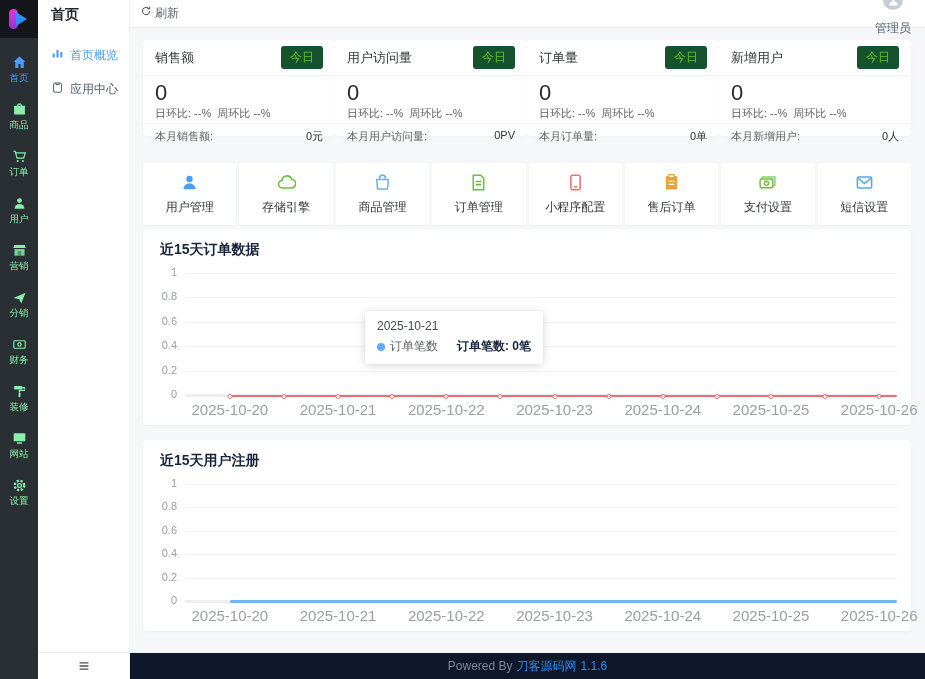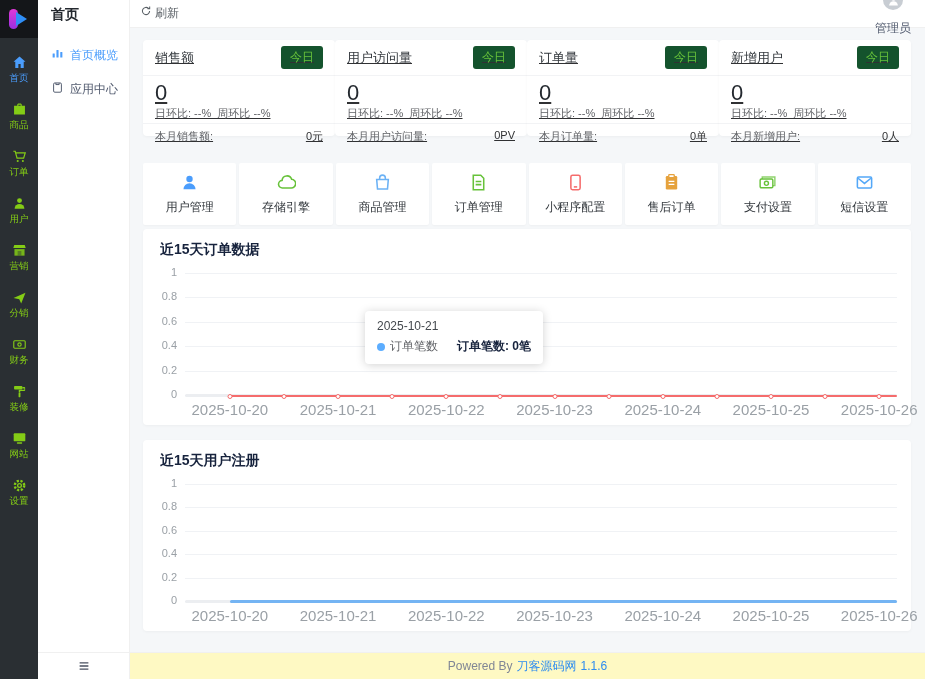--- a/index.html
+++ b/index.html
@@ -6,21 +6,21 @@
   html,body { width:925px; height:679px; overflow:hidden; }
   body { font-family:"Liberation Sans","DejaVu Sans",sans-serif; background:#f5f7f9; color:#303133; font-size:12px; }
   .app { display:flex; width:925px; height:679px; }
 
   
   .rail { width:38px; background:#2a2f33; display:flex; flex-direction:column; flex-shrink:0; }
   .logo { width:38px; height:38px; background:#141619; position:relative; flex-shrink:0; }
   .logo .bar { position:absolute; left:9px; top:9px; width:9px; height:20px; border-radius:5px; background:linear-gradient(180deg,#e038d8,#9b2fe0); }
   .logo .tri { position:absolute; left:16px; top:12px; width:0; height:0; border-left:11px solid #2f8ef6; border-top:7px solid transparent; border-bottom:7px solid transparent; }
   .rail-nav { padding-top:7px; display:flex; flex-direction:column; }
-  .rail-item { height:47px; display:flex; flex-direction:column; align-items:center; justify-content:center; gap:3px; color:#84cc16; cursor:pointer; }
+  .rail-item { height:47px; display:flex; flex-direction:column; align-items:center; justify-content:center; gap:3px; color:#86efac; cursor:pointer; }
   .rail-item .ri { width:15px; height:15px; display:block; }
   .rail-item .ri svg { width:15px; height:15px; display:block; }
   .rail-item span.lbl { font-size:10px; line-height:1; transform:scale(.95); }
   .rail-item.active { color:#4b9dfc; }
 
   
   .submenu { width:92px; background:#fff; border-right:1px solid #f0f0f0; display:flex; flex-direction:column; flex-shrink:0; }
   .submenu-title { height:28px; line-height:28px; padding-left:13px; font-size:14px; font-weight:bold; color:#24292f; }
   .submenu-nav { flex:1; padding-top:10px; }
   .sm-item { height:34px; display:flex; align-items:center; gap:6px; padding-left:13px; color:#515a6e; cursor:pointer; font-size:12px; }
@@ -34,21 +34,21 @@
   .topbar { height:28px; background:#fff; border-bottom:1px solid #f0f0f0; display:flex; align-items:center; justify-content:space-between; padding:0 14px 0 10px; flex-shrink:0; }
   .refresh { display:flex; align-items:flex-start; gap:3px; color:#5a6066; cursor:pointer; }
   .refresh svg { width:12px; height:12px; }
   .usermenu { display:flex; align-items:center; gap:10px; color:#515a6e; cursor:pointer;flex-direction:column; }
   .avatar { width:20px; height:20px; border-radius:50%; background:#c8cdd3; display:flex; align-items:center; justify-content:center; overflow:hidden; }
   .avatar svg { width:13px; height:13px; color:#fff; }
 
   .content { flex:1; padding:12px 14px 0 13px; overflow:hidden; }
 
   
-  .stat-row { display:flex; gap:0; margin-bottom:27px;text-decoration:underline; }
+  .stat-row { display:flex; gap:0; margin-bottom:27px; }
   .card { background:#fff; border-radius:4px; box-shadow:0 1px 3px rgba(0,0,0,.04); }
   .stat-card { flex:1; height:96px; display:flex; flex-direction:column; }
   .sc-head { display:flex; align-items:center; justify-content:space-between; padding:6px 12px; border-bottom:1px solid #f2f3f5; }
   .sc-title { font-size:13px; color:#32373c; }
   .badge { font-size:12px; color:#67c23a; background:#14532d; padding:3px 9px; border-radius:3px; }
   .sc-body { padding:4px 12px 2px; flex:1; }
   .sc-value { font-size:22px; color:#24292f; line-height:1.15; }
   .sc-sub { font-size:11px; color:#606266; margin-top:1px; white-space:pre; }
   .sc-foot { display:flex; justify-content:space-between; padding:5px 12px 6px; border-top:1px solid #f2f3f5; font-size:11px; color:#606266; }
   .sc-foot b { font-weight:normal; color:#303133; }
@@ -72,21 +72,21 @@
   .mk { position:absolute; background:#fff; border-radius:50%; transform:translateX(-50%); }
   .xrow { position:relative; height:16px; margin-top:6px; }
   .xlab { position:absolute; transform:translateX(-50%); font-size:15px; color:#9aa0a6; white-space:nowrap; }
   .ctooltip { position:absolute; background:#fff; border-radius:4px; box-shadow:0 1px 10px rgba(0,0,0,.18); padding:8px 12px 9px; z-index:5; min-width:148px; }
   .ct-date { font-size:12px; color:#44494e; margin-bottom:5px; }
   .ct-row { display:flex; align-items:center; gap:5px; font-size:12px; color:#606266; margin-top:3px; white-space:nowrap; }
   .ct-dot { width:8px; height:8px; border-radius:50%; flex-shrink:0; }
   .ct-val { color:#17233d; font-weight:bold; margin-left:14px; }
 
   
-  .main-footer { height:27px; background:#fef9c3; border-top:1px solid #f0f0f0; display:flex; align-items:center; justify-content:center; gap:4px; font-size:12px; color:#808695; flex-shrink:0; }
+  .main-footer { height:27px; background:#0f172a; border-top:1px solid #f0f0f0; display:flex; align-items:center; justify-content:center; gap:4px; font-size:12px; color:#808695; flex-shrink:0; }
   .main-footer a { color:#2d8cf0; text-decoration:none; cursor:pointer; }
 </style>
 </head>
 <body>
 
 <div class="app">
 
   <aside class="rail">
     <div class="logo">
       <span class="bar"></span>

